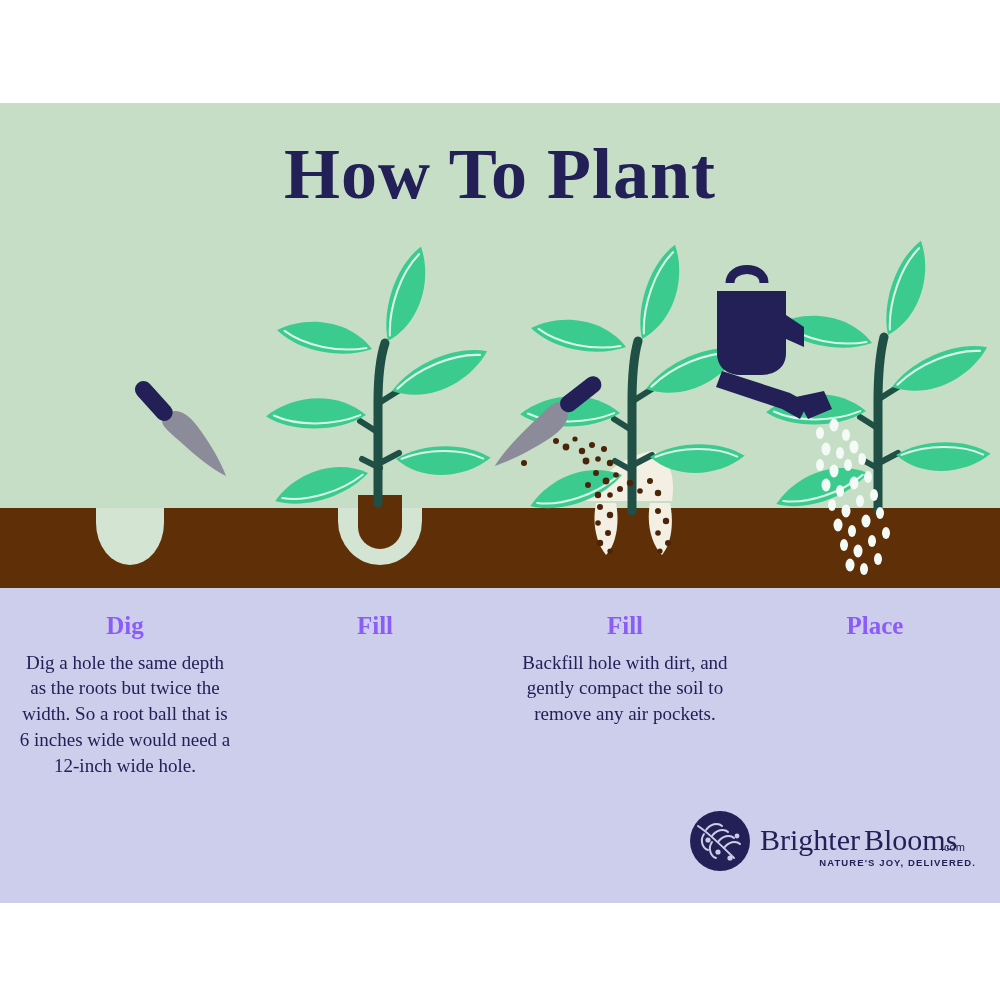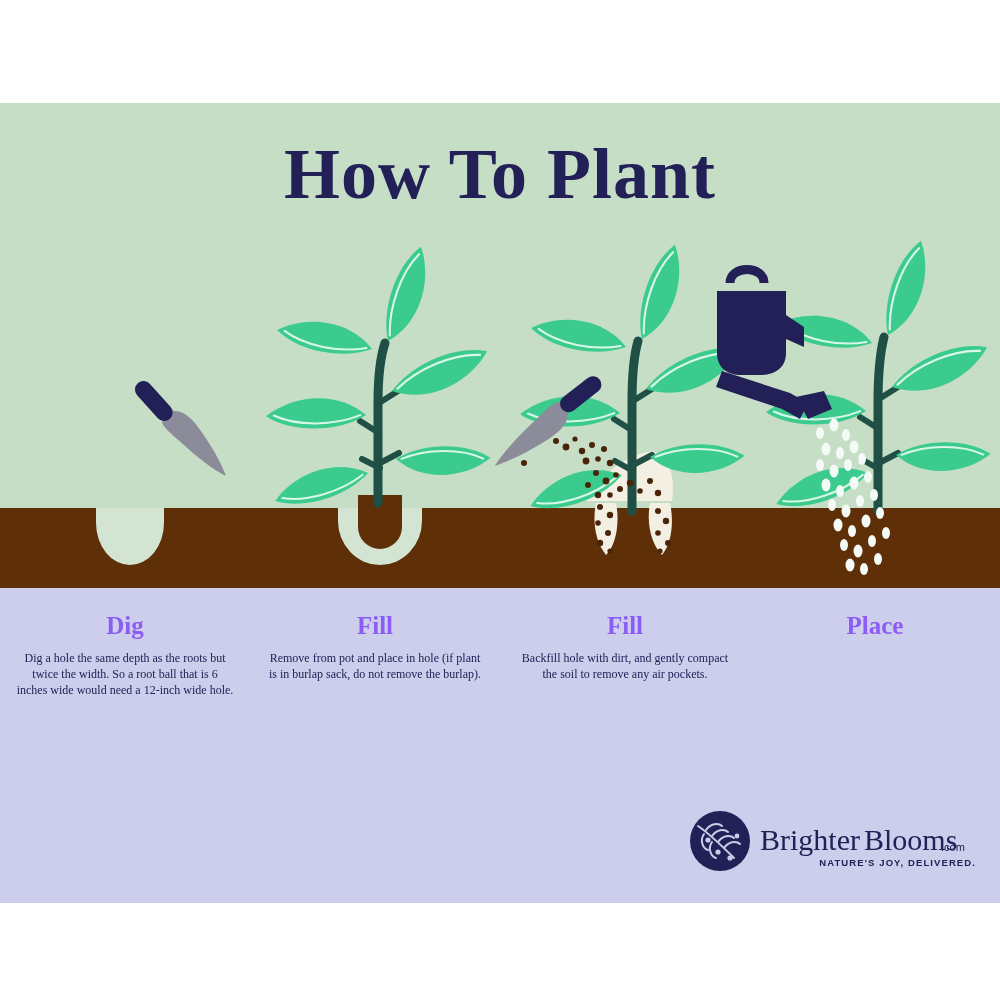--- a/index.html
+++ b/index.html
@@ -92,21 +92,21 @@
   .caption-heading {
     font-family: "Liberation Serif", serif;
     font-weight: bold;
     font-size: 25px;
     color: #8b5cf6;
     line-height: 1.1;
     margin: 0 0 10px 0;
   }
   .caption-body {
     font-family: "Liberation Serif", serif;
-    font-size: 12px;
+    font-size: 19px;
     line-height: 1.36;
     color: #232058;
     margin: 0;
   }
 
   
   .logo {
     position: absolute;
     left: 688px;
     top: 808px;
@@ -331,21 +331,20 @@
 
   <div class="captions">
 
     <div class="caption-col">
       <div class="caption-heading">Dig</div>
       <div class="caption-body">Dig a hole the same depth as the roots but twice the width. So a root ball that is 6 inches wide would need a 12-inch wide hole.</div>
     </div>
 
     <div class="caption-col">
       <div class="caption-heading">Fill</div>
-      <div class="caption-body">Remove from pot and place in hole (if plant is in burlap sack, do not remove the burlap).</div>
     </div>
 
     <div class="caption-col">
       <div class="caption-heading">Fill</div>
       <div class="caption-body">Backfill hole with dirt, and gently compact the soil to remove any air pockets.</div>
     </div>
 
     <div class="caption-col">
       <div class="caption-heading">Place</div>
     </div>

